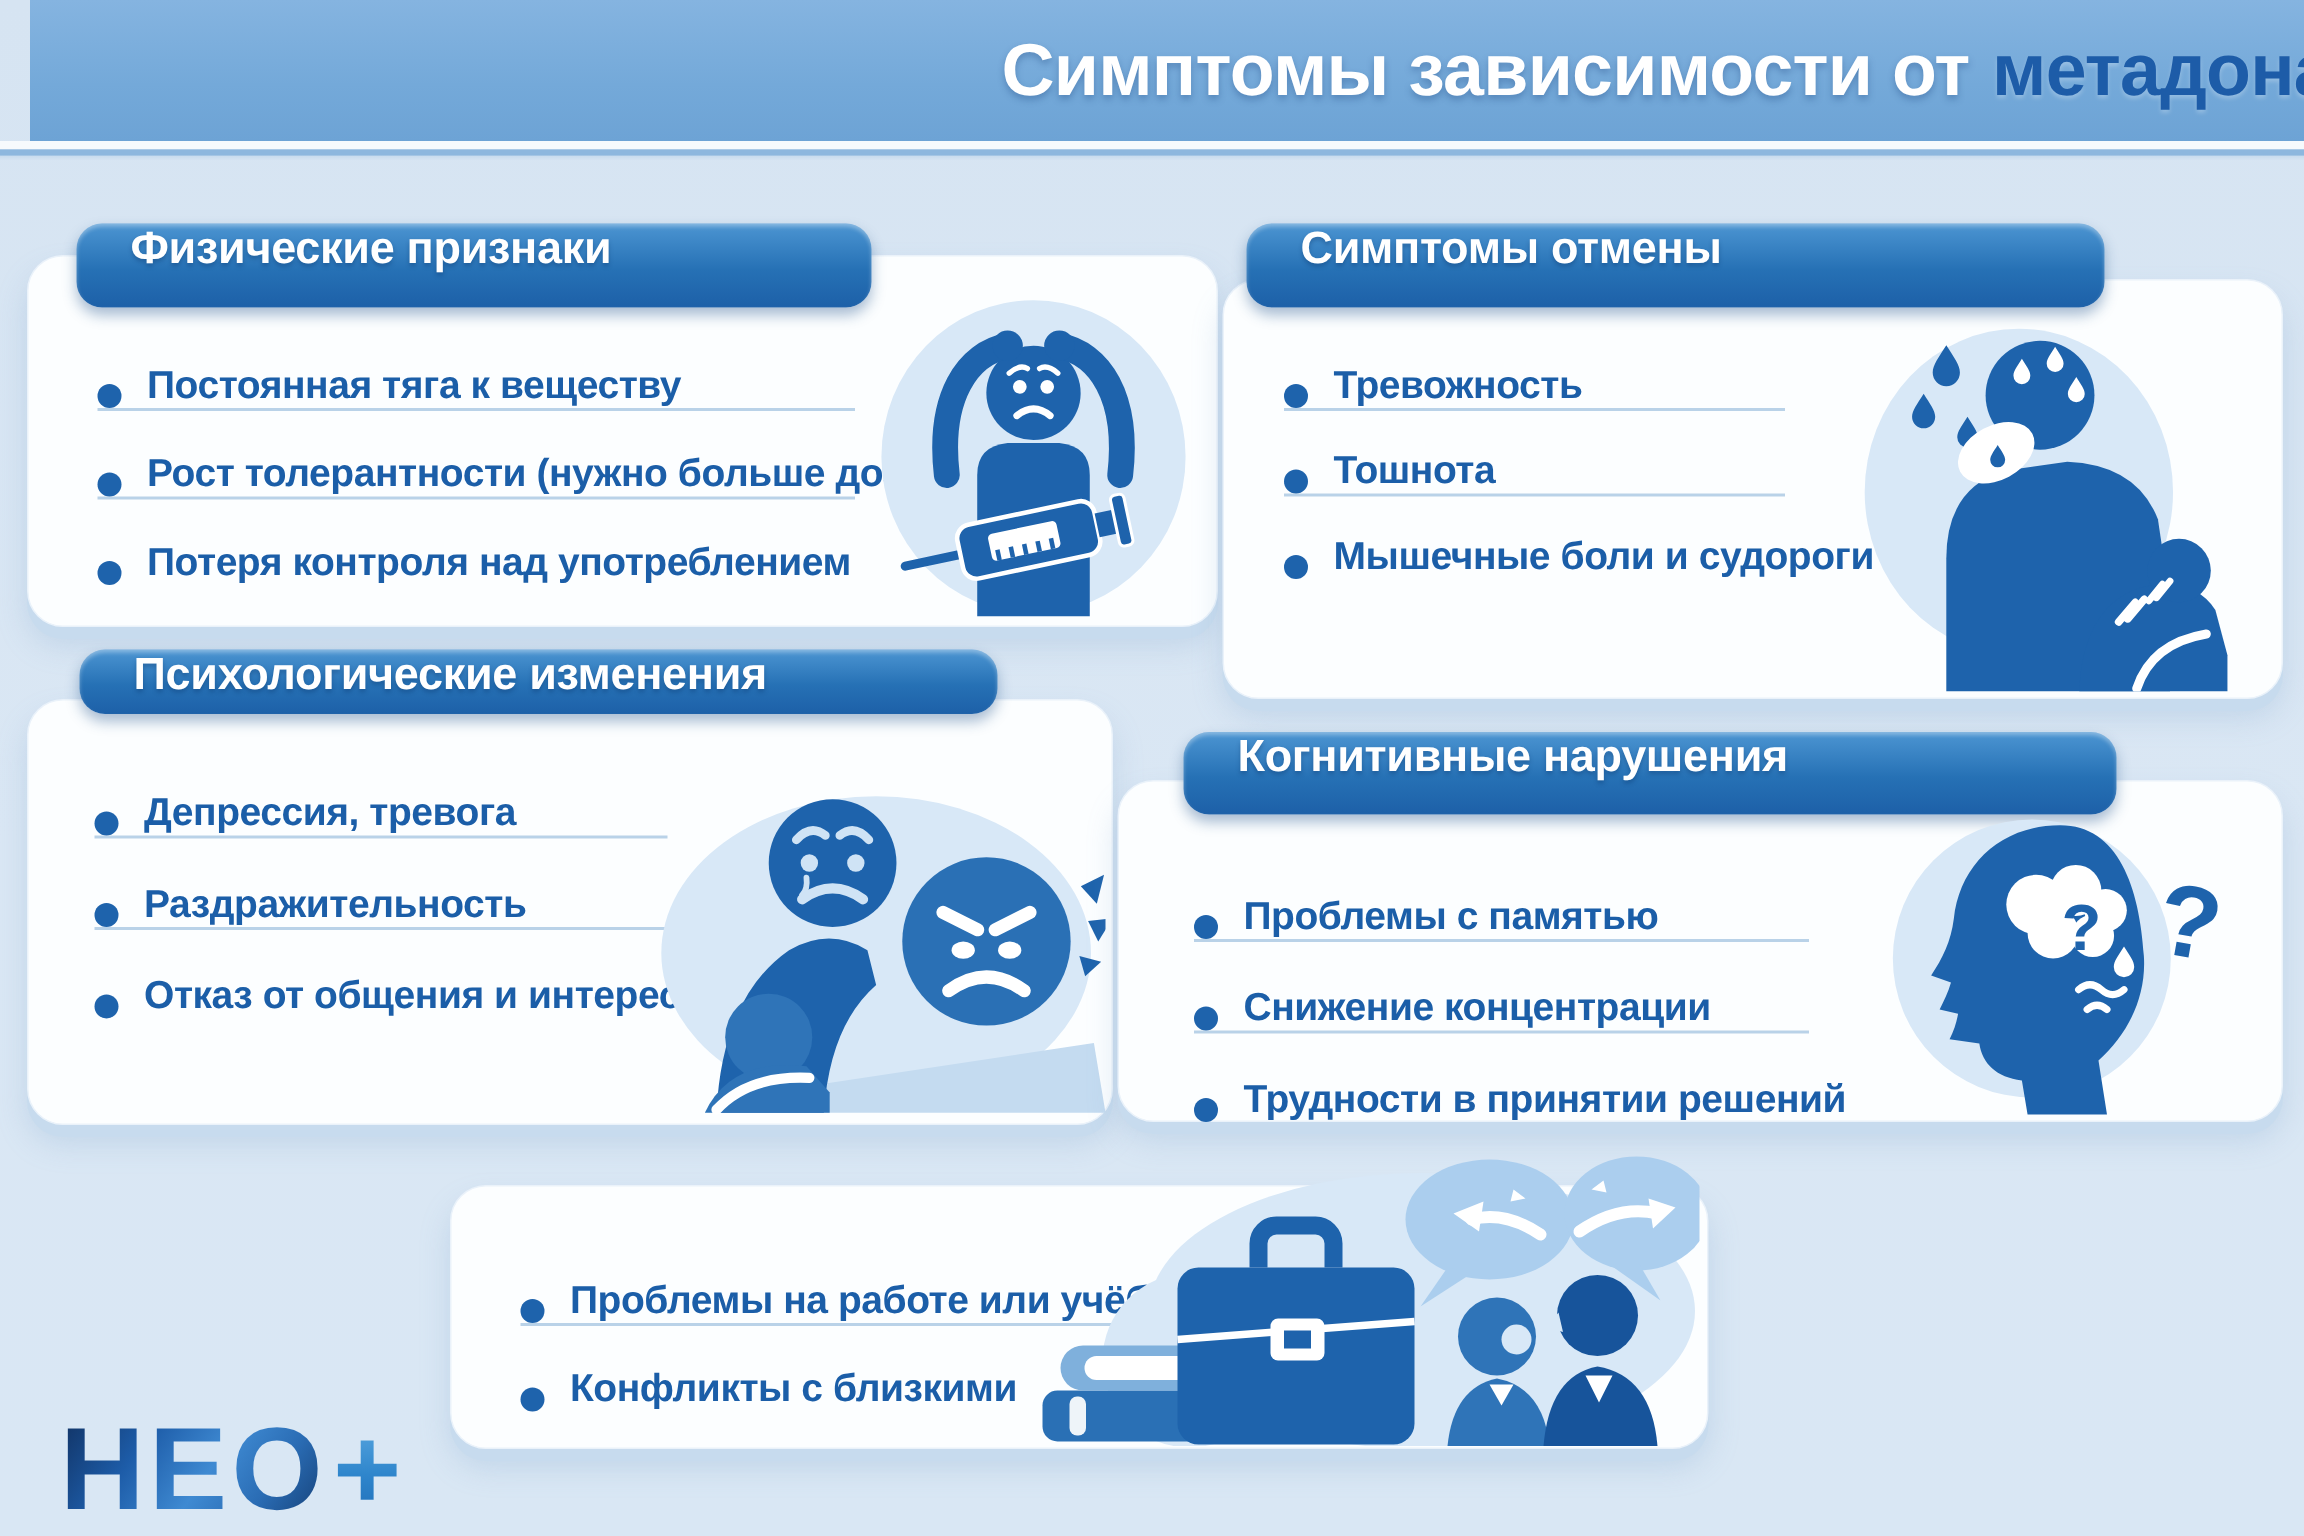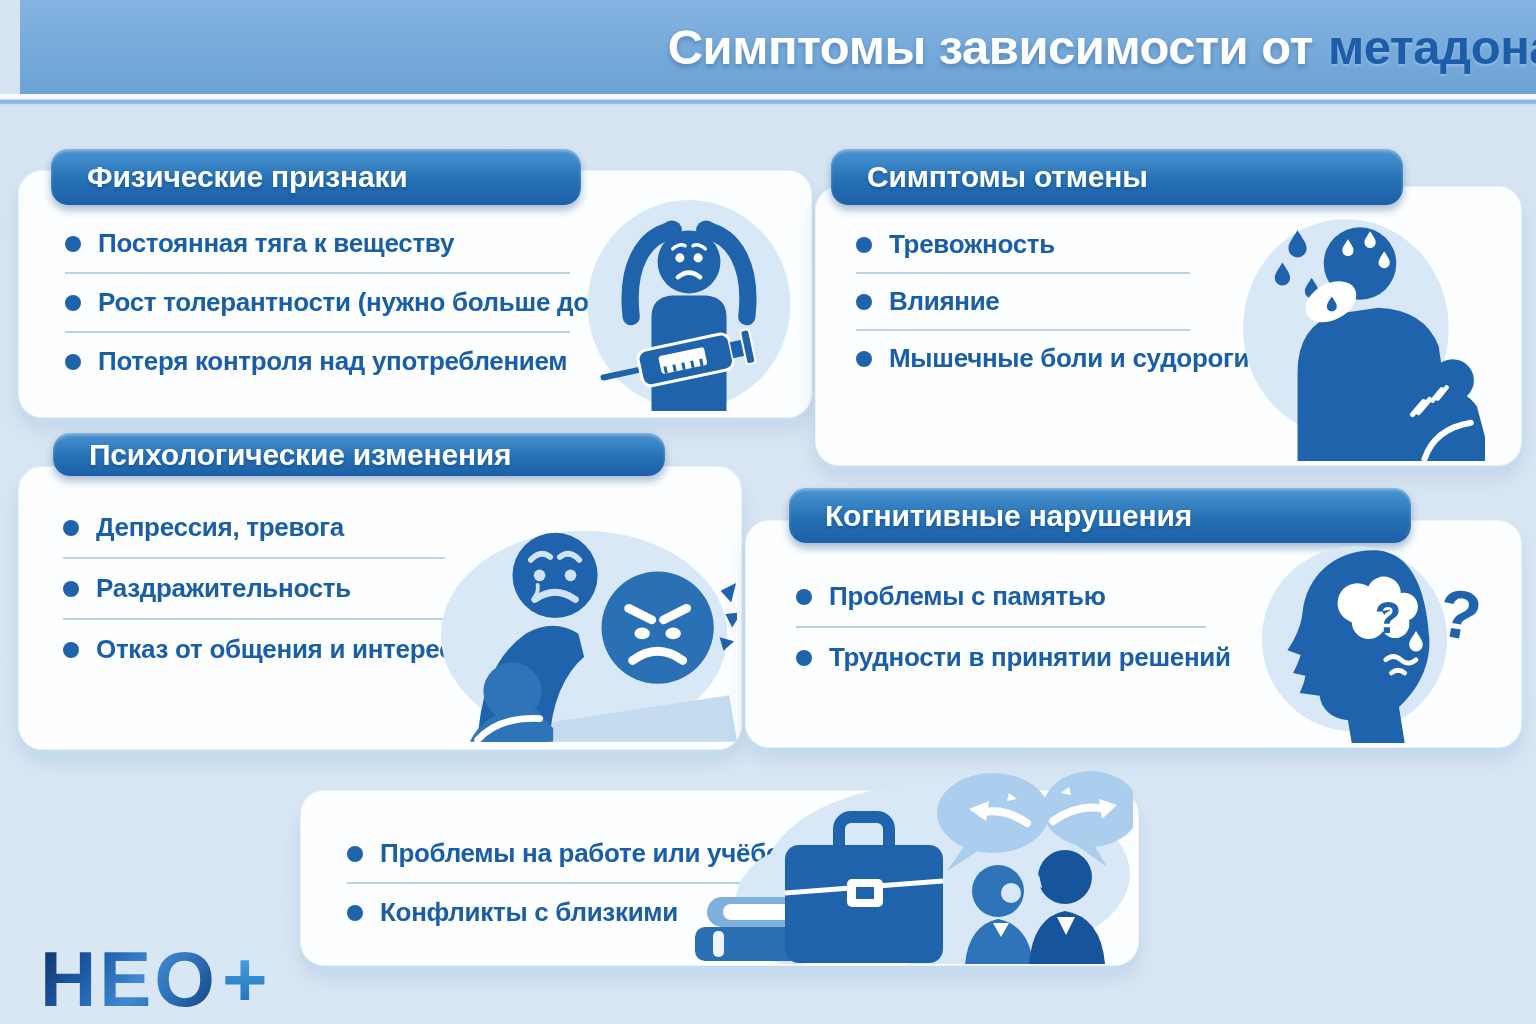--- a/index.html
+++ b/index.html
@@ -14,27 +14,27 @@
   .header-stripe{position:absolute;top:94px;left:0;width:1536px;height:13px;
           background:linear-gradient(180deg,#f6fafd 0%,#f6fafd 40%,#8db7de 45%,#8db7de 72%,#c9dcee 78%,#d6e4f2 100%);}
   .title{display:flex;gap:15px;font-size:49px;letter-spacing:-0.5px;
          color:#ffffff;text-shadow:0 3px 5px rgba(30,70,125,.35);}
   .title .accent{color:#1d5ca8;text-shadow:0 2px 3px rgba(255,255,255,.25);}
 
   
   .card{position:absolute;background:#fcfeff;border-radius:24px;
         box-shadow:0 8px 0 #c7dbee, 0 12px 20px rgba(130,165,205,.28);
         border:1px solid #eaf2fa;}
-  .pill{position:absolute;display:flex;align-items:center;padding:0 36px;
+  .pill{position:absolute;display:flex;align-items:flex-start;padding:0 36px;
         background:linear-gradient(180deg,#4c95d2 0%,#2671b5 55%,#1d60a8 100%);
         border-radius:17px;color:#fff;font-size:30px;letter-spacing:-0.2px;
         box-shadow:0 5px 9px rgba(25,75,135,.38), inset 0 2px 3px rgba(255,255,255,.35);
         text-shadow:0 2px 3px rgba(10,50,100,.35);white-space:nowrap;}
   .items{position:absolute;list-style:none;margin:0;padding:0;}
-  .item{display:flex;align-items:center;gap:17px;border-bottom:2px solid #b9d2e8;}
+  .item{display:flex;align-items:flex-end;gap:17px;border-bottom:2px solid #b9d2e8;}
   .item:last-child{border-bottom:none;}
   .dot{width:16px;height:16px;border-radius:50%;background:#1e63ac;flex:none;}
   .txt{white-space:nowrap;color:#1b5ea8;font-size:26px;letter-spacing:-0.3px;}
   .illus{position:absolute;}
 
   
   .card1{left:18px;top:170px;width:792px;height:246px;}
   .card1 .pill{left:32px;top:-22px;width:458px;height:56px;}
   .card1 .items{left:46px;top:44px;width:505px;}
   .card1 .item{height:57px;}
@@ -137,21 +137,21 @@
     <div class="pill">
       <span>Симптомы отмены</span>
     </div>
     <ul class="items">
       <li class="item">
         <span class="dot"></span>
         <span class="txt">Тревожность</span>
         </li>
       <li class="item">
         <span class="dot"></span>
-        <span class="txt">Влияние</span>
+        <span class="txt">Тошнота</span>
         </li>
       <li class="item">
         <span class="dot"></span>
         <span class="txt">Мышечные боли и судороги</span>
         </li>
     </ul>
     <div class="illus">
       <svg width="300" height="262" viewBox="0 0 260 260">
         <ellipse cx="118" cy="128" rx="102" ry="108" fill="#d8e8f7"></ellipse>
         <path d="M0,-13 C5,-5 9,0 9,5 A9,9 0 1 1 -9,5 C-9,0 -5,-5 0,-13 Z" transform="translate(70,44) scale(1)" fill="#1e63ac"></path>
@@ -220,20 +220,24 @@
   </section>
 
   <section class="card card4">
     <div class="pill">
       <span>Когнитивные нарушения</span>
     </div>
     <ul class="items">
       <li class="item">
         <span class="dot"></span>
         <span class="txt">Проблемы с памятью</span>
+        </li>
+      <li class="item">
+        <span class="dot"></span>
+        <span class="txt">Снижение концентрации</span>
         </li>
       <li class="item">
         <span class="dot"></span>
         <span class="txt">Трудности в принятии решений</span>
         </li>
     </ul>
     <div class="illus">
       <svg width="300" height="208" viewBox="0 0 250 220" style="overflow:visible">
         <circle cx="115" cy="110" r="98" fill="#d8e8f7"></circle>
         <path d="M135,16 C93,16 64,44 60,82 C58,98 52,110 44,122 L58,127 C56,134 53,140 50,146 L63,149 C62,155 60,161 57,167 L78,170 C80,184 90,194 108,196 L112,220 L168,220 L162,182 C182,164 196,138 194,108 C191,60 176,16 135,16 Z" fill="#1e63ac"></path>

